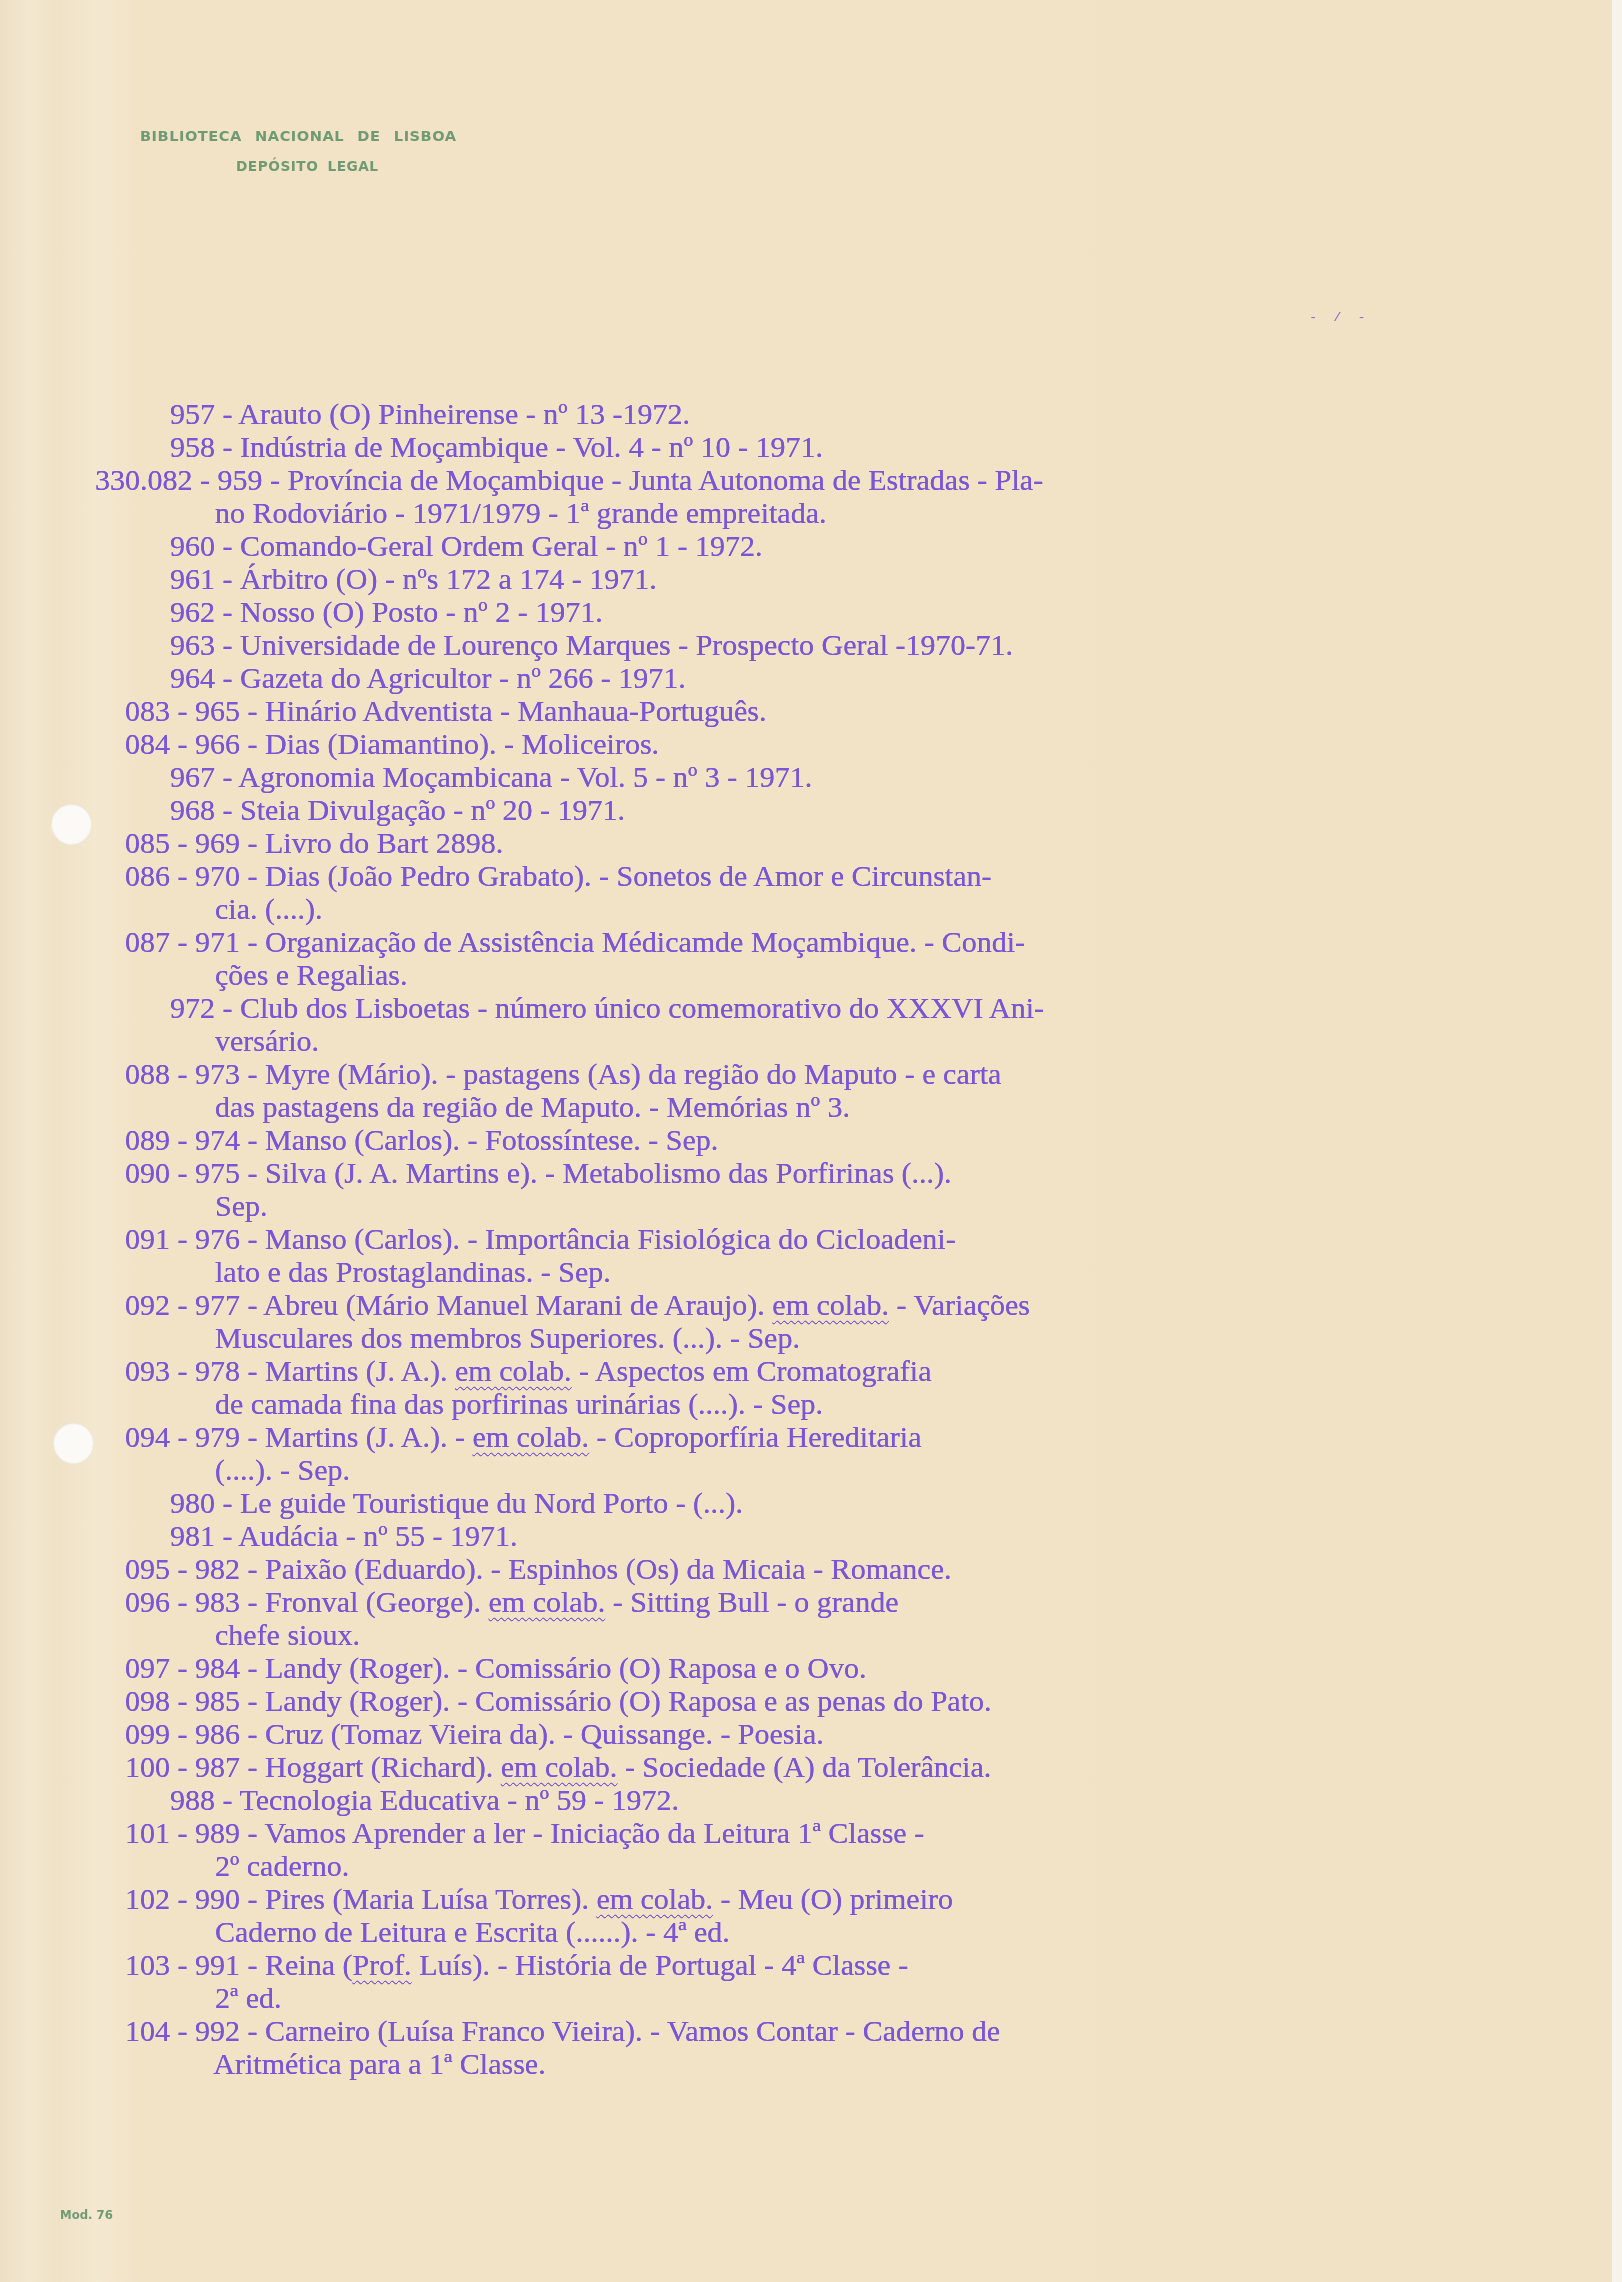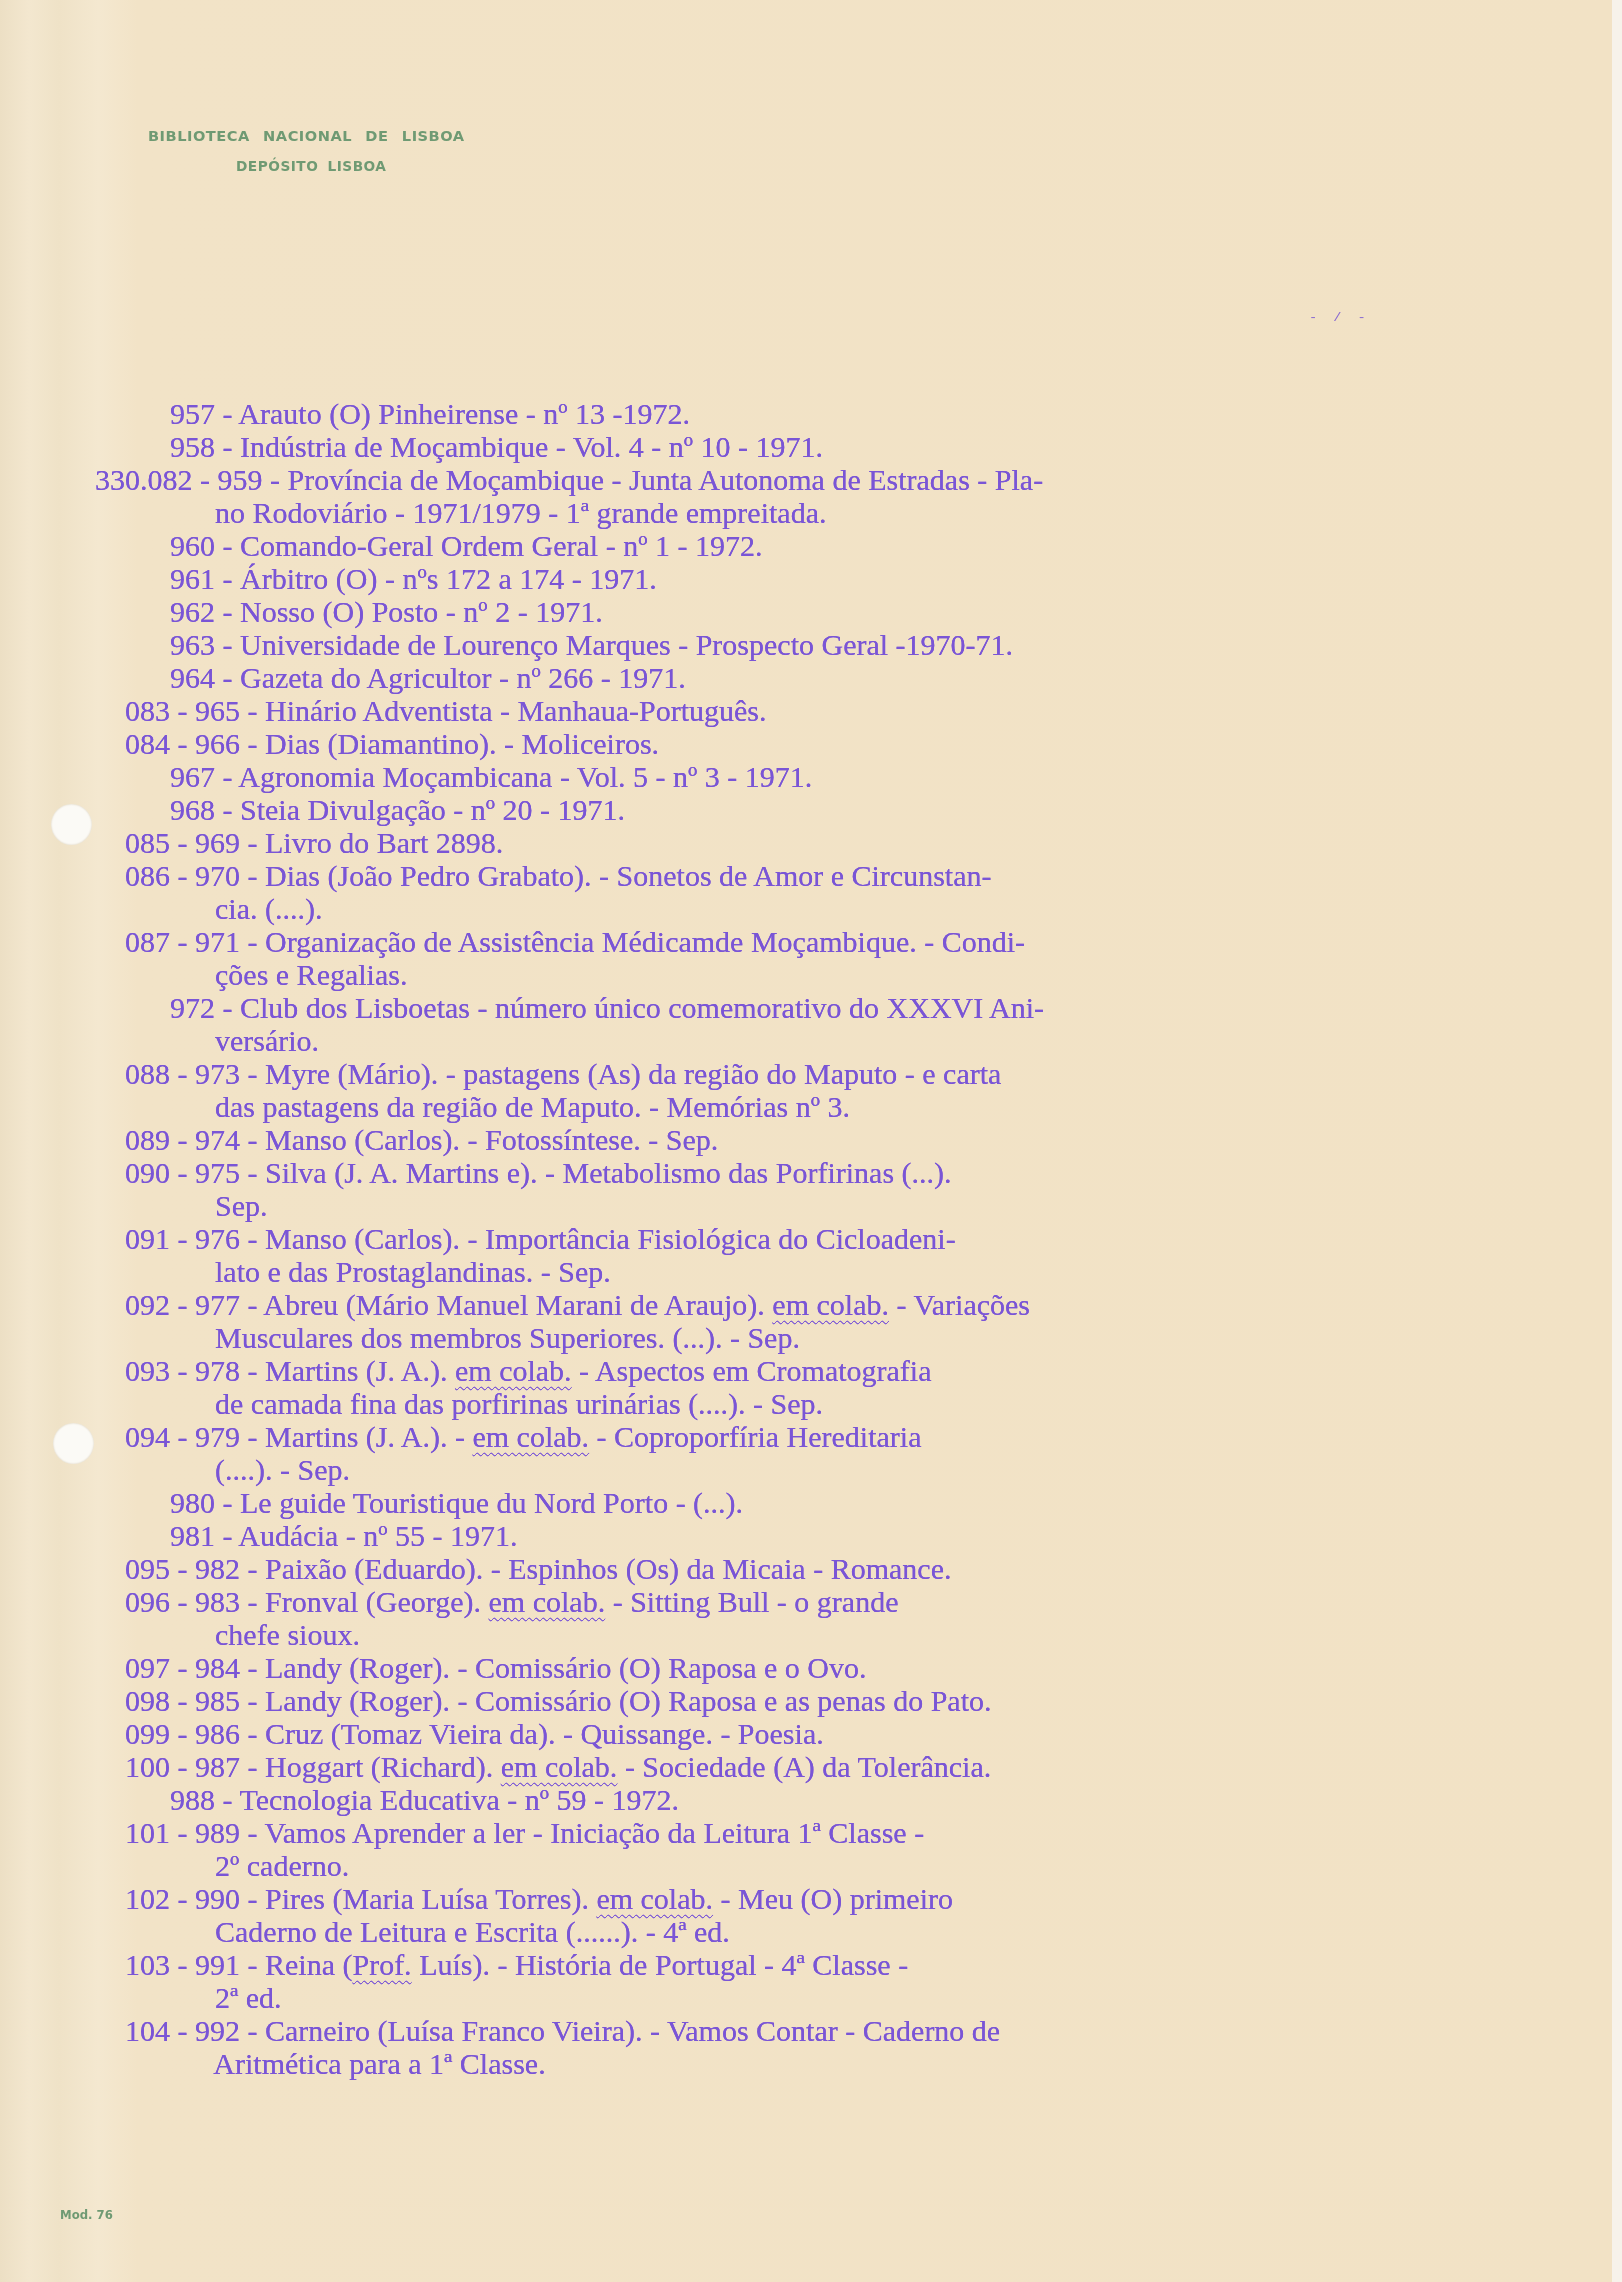--- a/index.html
+++ b/index.html
@@ -17,21 +17,21 @@
     }
     .hole {
       position: absolute; width: 41px; height: 41px; border-radius: 50%;
       background: #fbfaf6; box-shadow: inset 0 0 2px #d8cdb8;
     }
     .letterhead {
       position: absolute; color: #6f9a73;
       font-family: "DejaVu Sans", sans-serif; font-weight: bold;
       letter-spacing: 0.5px;
     }
-    .lh-1 { left: 148px; top: 127px; font-size: 14.6px; word-spacing: 7.8px; }
+    .lh-1 { left: 140px; top: 127px; font-size: 14.6px; word-spacing: 7.8px; }
     .lh-2 { left: 236px; top: 158px; font-size: 13.7px; word-spacing: 3.9px; }
     .mod { position: absolute; left: 60px; top: 2208px; font-size: 11.7px; color: #6f9a73;
       font-family: "DejaVu Sans", sans-serif; font-weight: bold; text-align: right; }
     .mark { position: absolute; left: 1309px; top: 310px; color: #8a6ad0;
       font-family: "Liberation Mono", monospace; font-size: 13.7px; letter-spacing: 3.9px; }
     .typed {
       position: absolute; left: 95px; top: 397px;
       font-family: Liberation Serif, serif; font-size: 30px;
       line-height: 33px; color: #7a55d6; white-space: pre;
       text-shadow: 0 0 0.6px #7a55d6;
@@ -41,19 +41,19 @@
   </style>
 </head>
 <body>
 
 <div class="paper"></div>
 <div class="right-edge"></div>
 <div class="hole" style="left:51px; top:804px;"></div>
 <div class="hole" style="left:53px; top:1423px;"></div>
 
 <div class="letterhead lh-1">BIBLIOTECA NACIONAL DE LISBOA</div>
-<div class="letterhead lh-2">DEPÓSITO LISBOA</div>
+<div class="letterhead lh-2">DEPÓSITO LEGAL</div>
 <div class="mark">- / -</div>
 
 <div class="typed" id="typed"><span class="line"><span>          957 - </span><span>Arauto (O) Pinheirense - nº 13 -1972.</span></span><span class="line"><span>          958 - </span><span>Indústria de Moçambique - Vol. 4 - nº 10 - 1971.</span></span><span class="line"><span>330.082 - 959 - </span><span>Província de Moçambique - Junta Autonoma de Estradas - Pla-</span></span><span class="line"><span>                </span><span>no Rodoviário - 1971/1979 - 1ª grande empreitada.</span></span><span class="line"><span>          960 - </span><span>Comando-Geral Ordem Geral - nº 1 - 1972.</span></span><span class="line"><span>          961 - </span><span>Árbitro (O) - nºs 172 a 174 - 1971.</span></span><span class="line"><span>          962 - </span><span>Nosso (O) Posto - nº 2 - 1971.</span></span><span class="line"><span>          963 - </span><span>Universidade de Lourenço Marques - Prospecto Geral -1970-71.</span></span><span class="line"><span>          964 - </span><span>Gazeta do Agricultor - nº 266 - 1971.</span></span><span class="line"><span>    083 - 965 - </span><span>Hinário Adventista - Manhaua-Português.</span></span><span class="line"><span>    084 - 966 - </span><span>Dias (Diamantino). - Moliceiros.</span></span><span class="line"><span>          967 - </span><span>Agronomia Moçambicana - Vol. 5 - nº 3 - 1971.</span></span><span class="line"><span>          968 - </span><span>Steia Divulgação - nº 20 - 1971.</span></span><span class="line"><span>    085 - 969 - </span><span>Livro do Bart 2898.</span></span><span class="line"><span>    086 - 970 - </span><span>Dias (João Pedro Grabato). - Sonetos de Amor e Circunstan-</span></span><span class="line"><span>                </span><span>cia. (....).</span></span><span class="line"><span>    087 - 971 - </span><span>Organização de Assistência Médicamde Moçambique. - Condi-</span></span><span class="line"><span>                </span><span>ções e Regalias.</span></span><span class="line"><span>          972 - </span><span>Club dos Lisboetas - número único comemorativo do XXXVI Ani-</span></span><span class="line"><span>                </span><span>versário.</span></span><span class="line"><span>    088 - 973 - </span><span>Myre (Mário). - pastagens (As) da região do Maputo - e carta</span></span><span class="line"><span>                </span><span>das pastagens da região de Maputo. - Memórias nº 3.</span></span><span class="line"><span>    089 - 974 - </span><span>Manso (Carlos). - Fotossíntese. - Sep.</span></span><span class="line"><span>    090 - 975 - </span><span>Silva (J. A. Martins e). - Metabolismo das Porfirinas (...).</span></span><span class="line"><span>                </span><span>Sep.</span></span><span class="line"><span>    091 - 976 - </span><span>Manso (Carlos). - Importância Fisiológica do Cicloadeni-</span></span><span class="line"><span>                </span><span>lato e das Prostaglandinas. - Sep.</span></span><span class="line"><span>    092 - 977 - </span><span>Abreu (Mário Manuel Marani de Araujo). </span><span class="u">em colab.</span><span> - Variações</span></span><span class="line"><span>                </span><span>Musculares dos membros Superiores. (...). - Sep.</span></span><span class="line"><span>    093 - 978 - </span><span>Martins (J. A.). </span><span class="u">em colab.</span><span> - Aspectos em Cromatografia</span></span><span class="line"><span>                </span><span>de camada fina das porfirinas urinárias (....). - Sep.</span></span><span class="line"><span>    094 - 979 - </span><span>Martins (J. A.). - </span><span class="u">em colab.</span><span> - Coproporfíria Hereditaria</span></span><span class="line"><span>                </span><span>(....). - Sep.</span></span><span class="line"><span>          980 - </span><span>Le guide Touristique du Nord Porto - (...).</span></span><span class="line"><span>          981 - </span><span>Audácia - nº 55 - 1971.</span></span><span class="line"><span>    095 - 982 - </span><span>Paixão (Eduardo). - Espinhos (Os) da Micaia - Romance.</span></span><span class="line"><span>    096 - 983 - </span><span>Fronval (George). </span><span class="u">em colab.</span><span> - Sitting Bull - o grande</span></span><span class="line"><span>                </span><span>chefe sioux.</span></span><span class="line"><span>    097 - 984 - </span><span>Landy (Roger). - Comissário (O) Raposa e o Ovo.</span></span><span class="line"><span>    098 - 985 - </span><span>Landy (Roger). - Comissário (O) Raposa e as penas do Pato.</span></span><span class="line"><span>    099 - 986 - </span><span>Cruz (Tomaz Vieira da). - Quissange. - Poesia.</span></span><span class="line"><span>    100 - 987 - </span><span>Hoggart (Richard). </span><span class="u">em colab.</span><span> - Sociedade (A) da Tolerância.</span></span><span class="line"><span>          988 - </span><span>Tecnologia Educativa - nº 59 - 1972.</span></span><span class="line"><span>    101 - 989 - </span><span>Vamos Aprender a ler - Iniciação da Leitura 1ª Classe -</span></span><span class="line"><span>                </span><span>2º caderno.</span></span><span class="line"><span>    102 - 990 - </span><span>Pires (Maria Luísa Torres). </span><span class="u">em colab.</span><span> - Meu (O) primeiro</span></span><span class="line"><span>                </span><span>Caderno de Leitura e Escrita (......). - 4ª ed.</span></span><span class="line"><span>    103 - 991 - </span><span>Reina (</span><span class="u">Prof.</span><span> Luís). - História de Portugal - 4ª Classe -</span></span><span class="line"><span>                </span><span>2ª ed.</span></span><span class="line"><span>    104 - 992 - </span><span>Carneiro (Luísa Franco Vieira). - Vamos Contar - Caderno de</span></span><span class="line"><span>                </span><span>Aritmética para a 1ª Classe.</span></span></div>
 
 <div class="mod">Mod. 76</div>
 
 
 </body></html>

